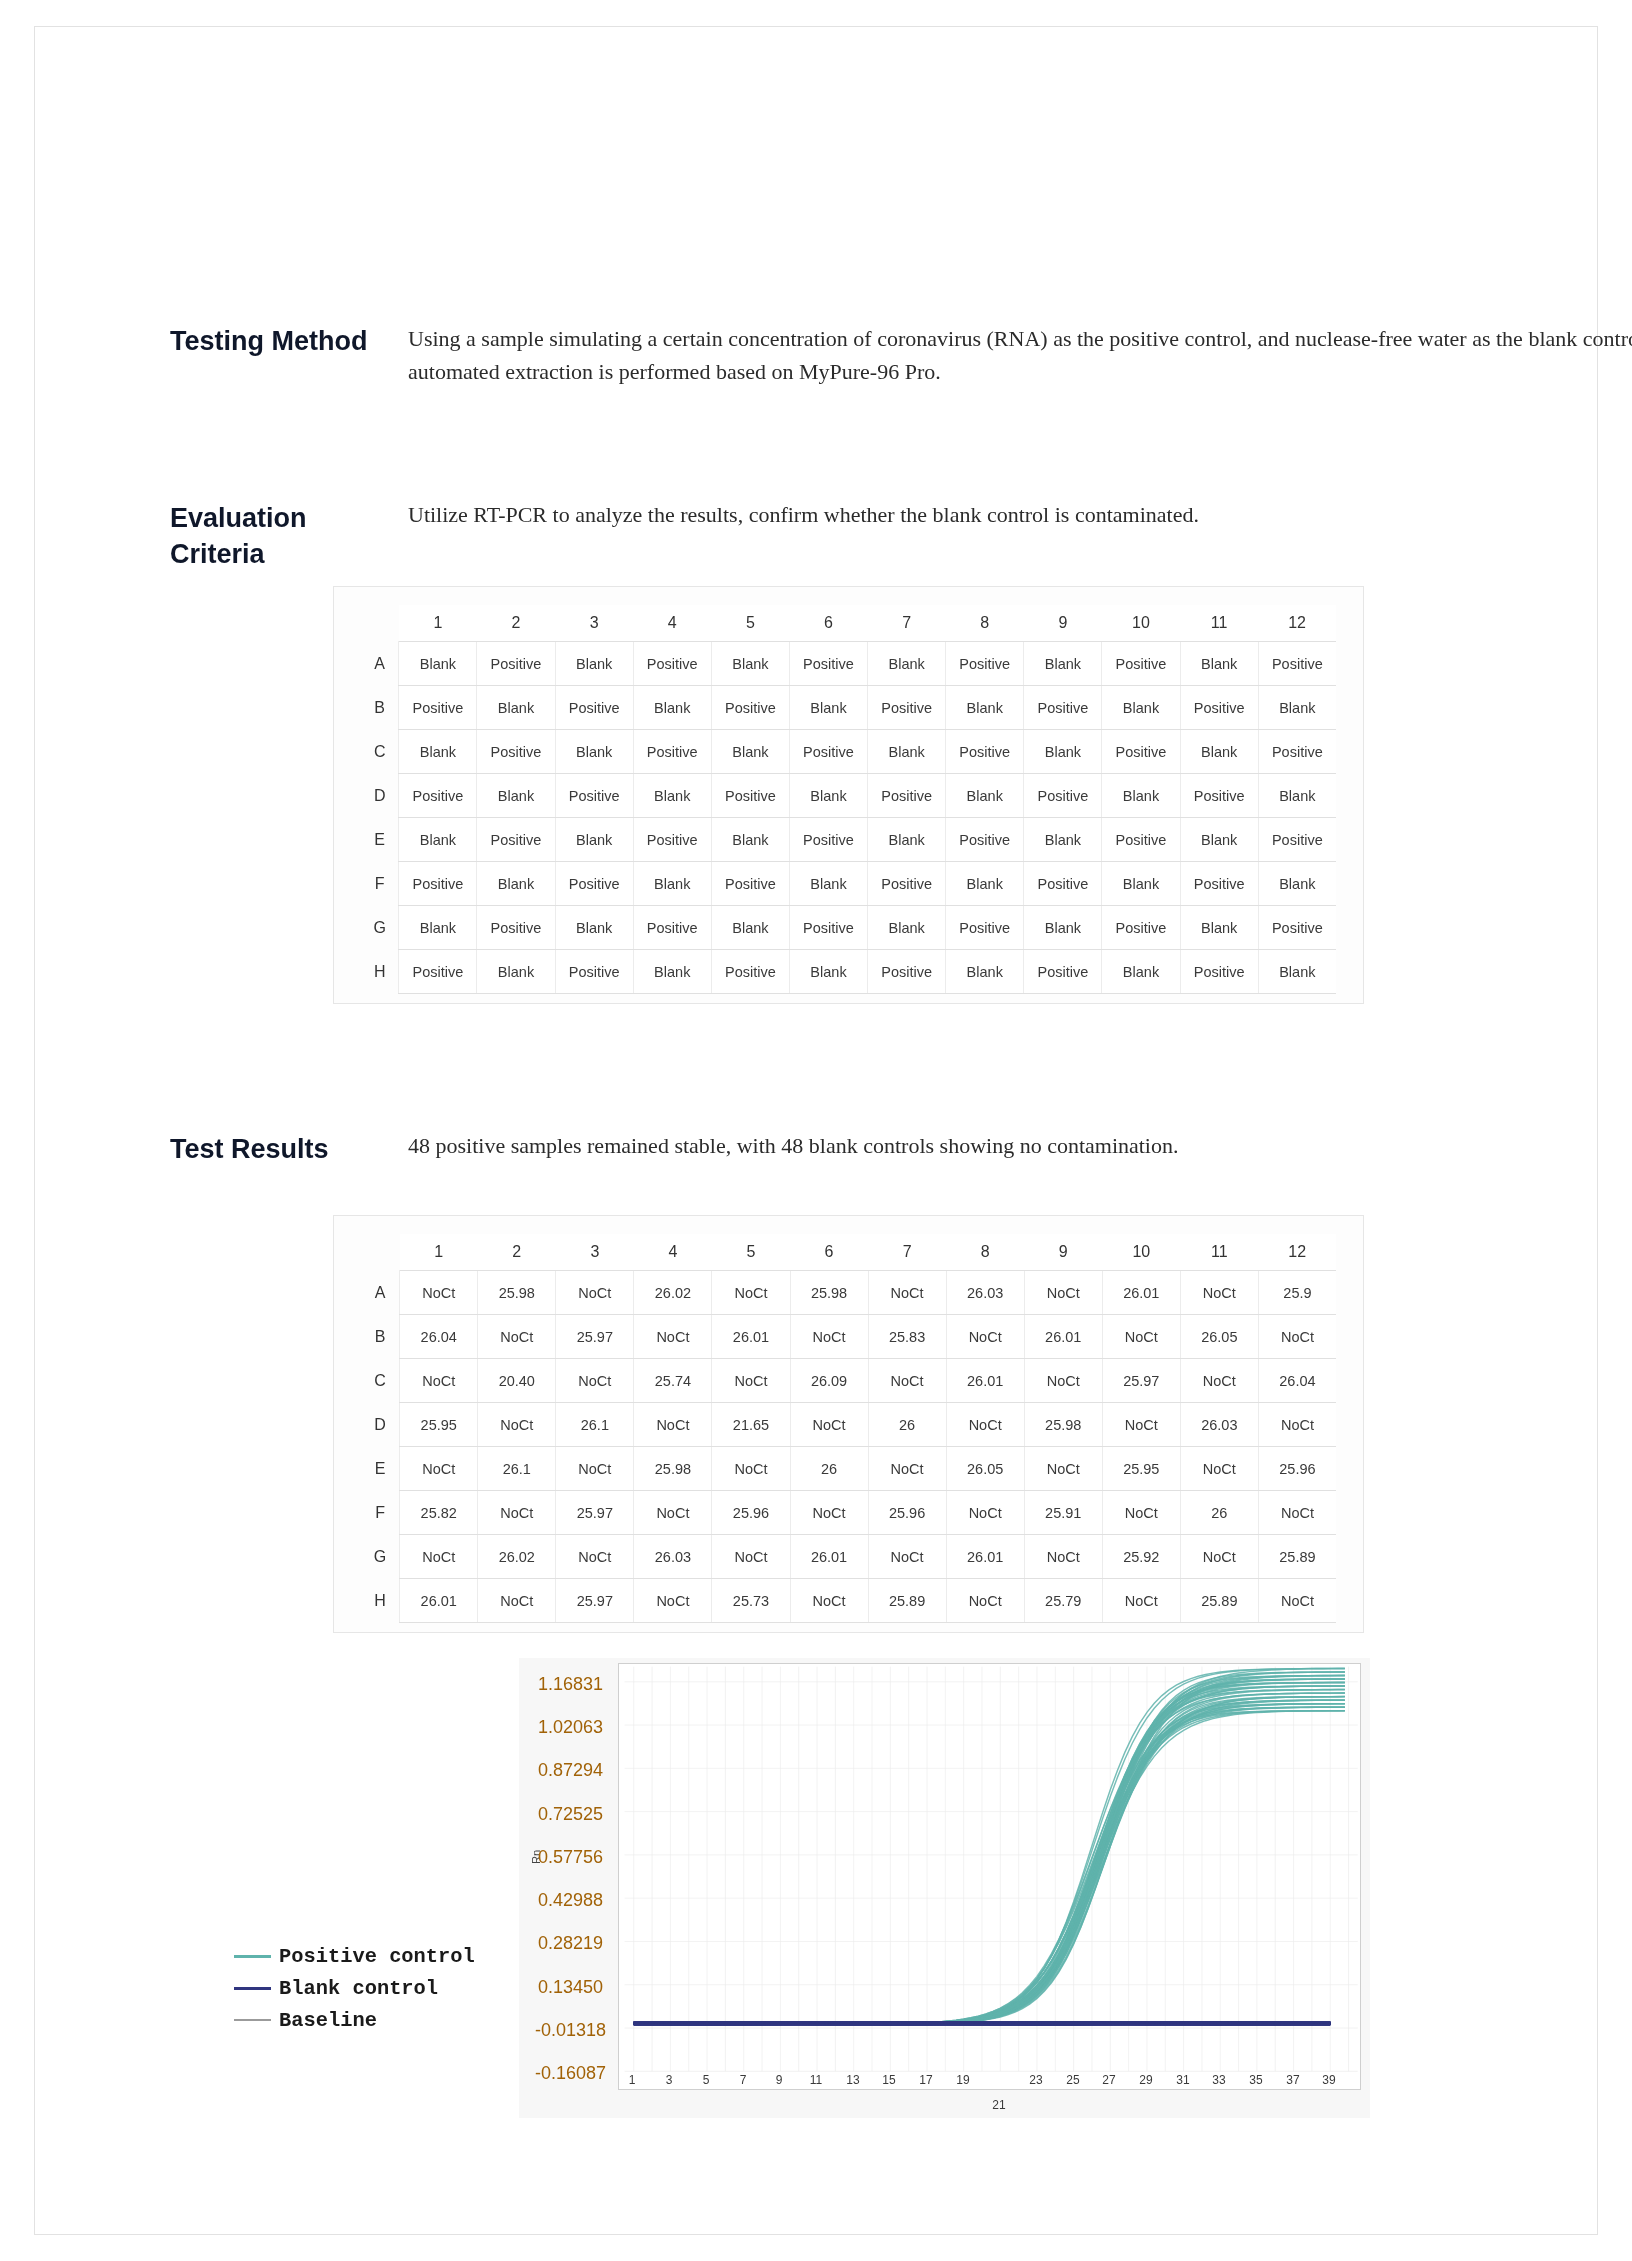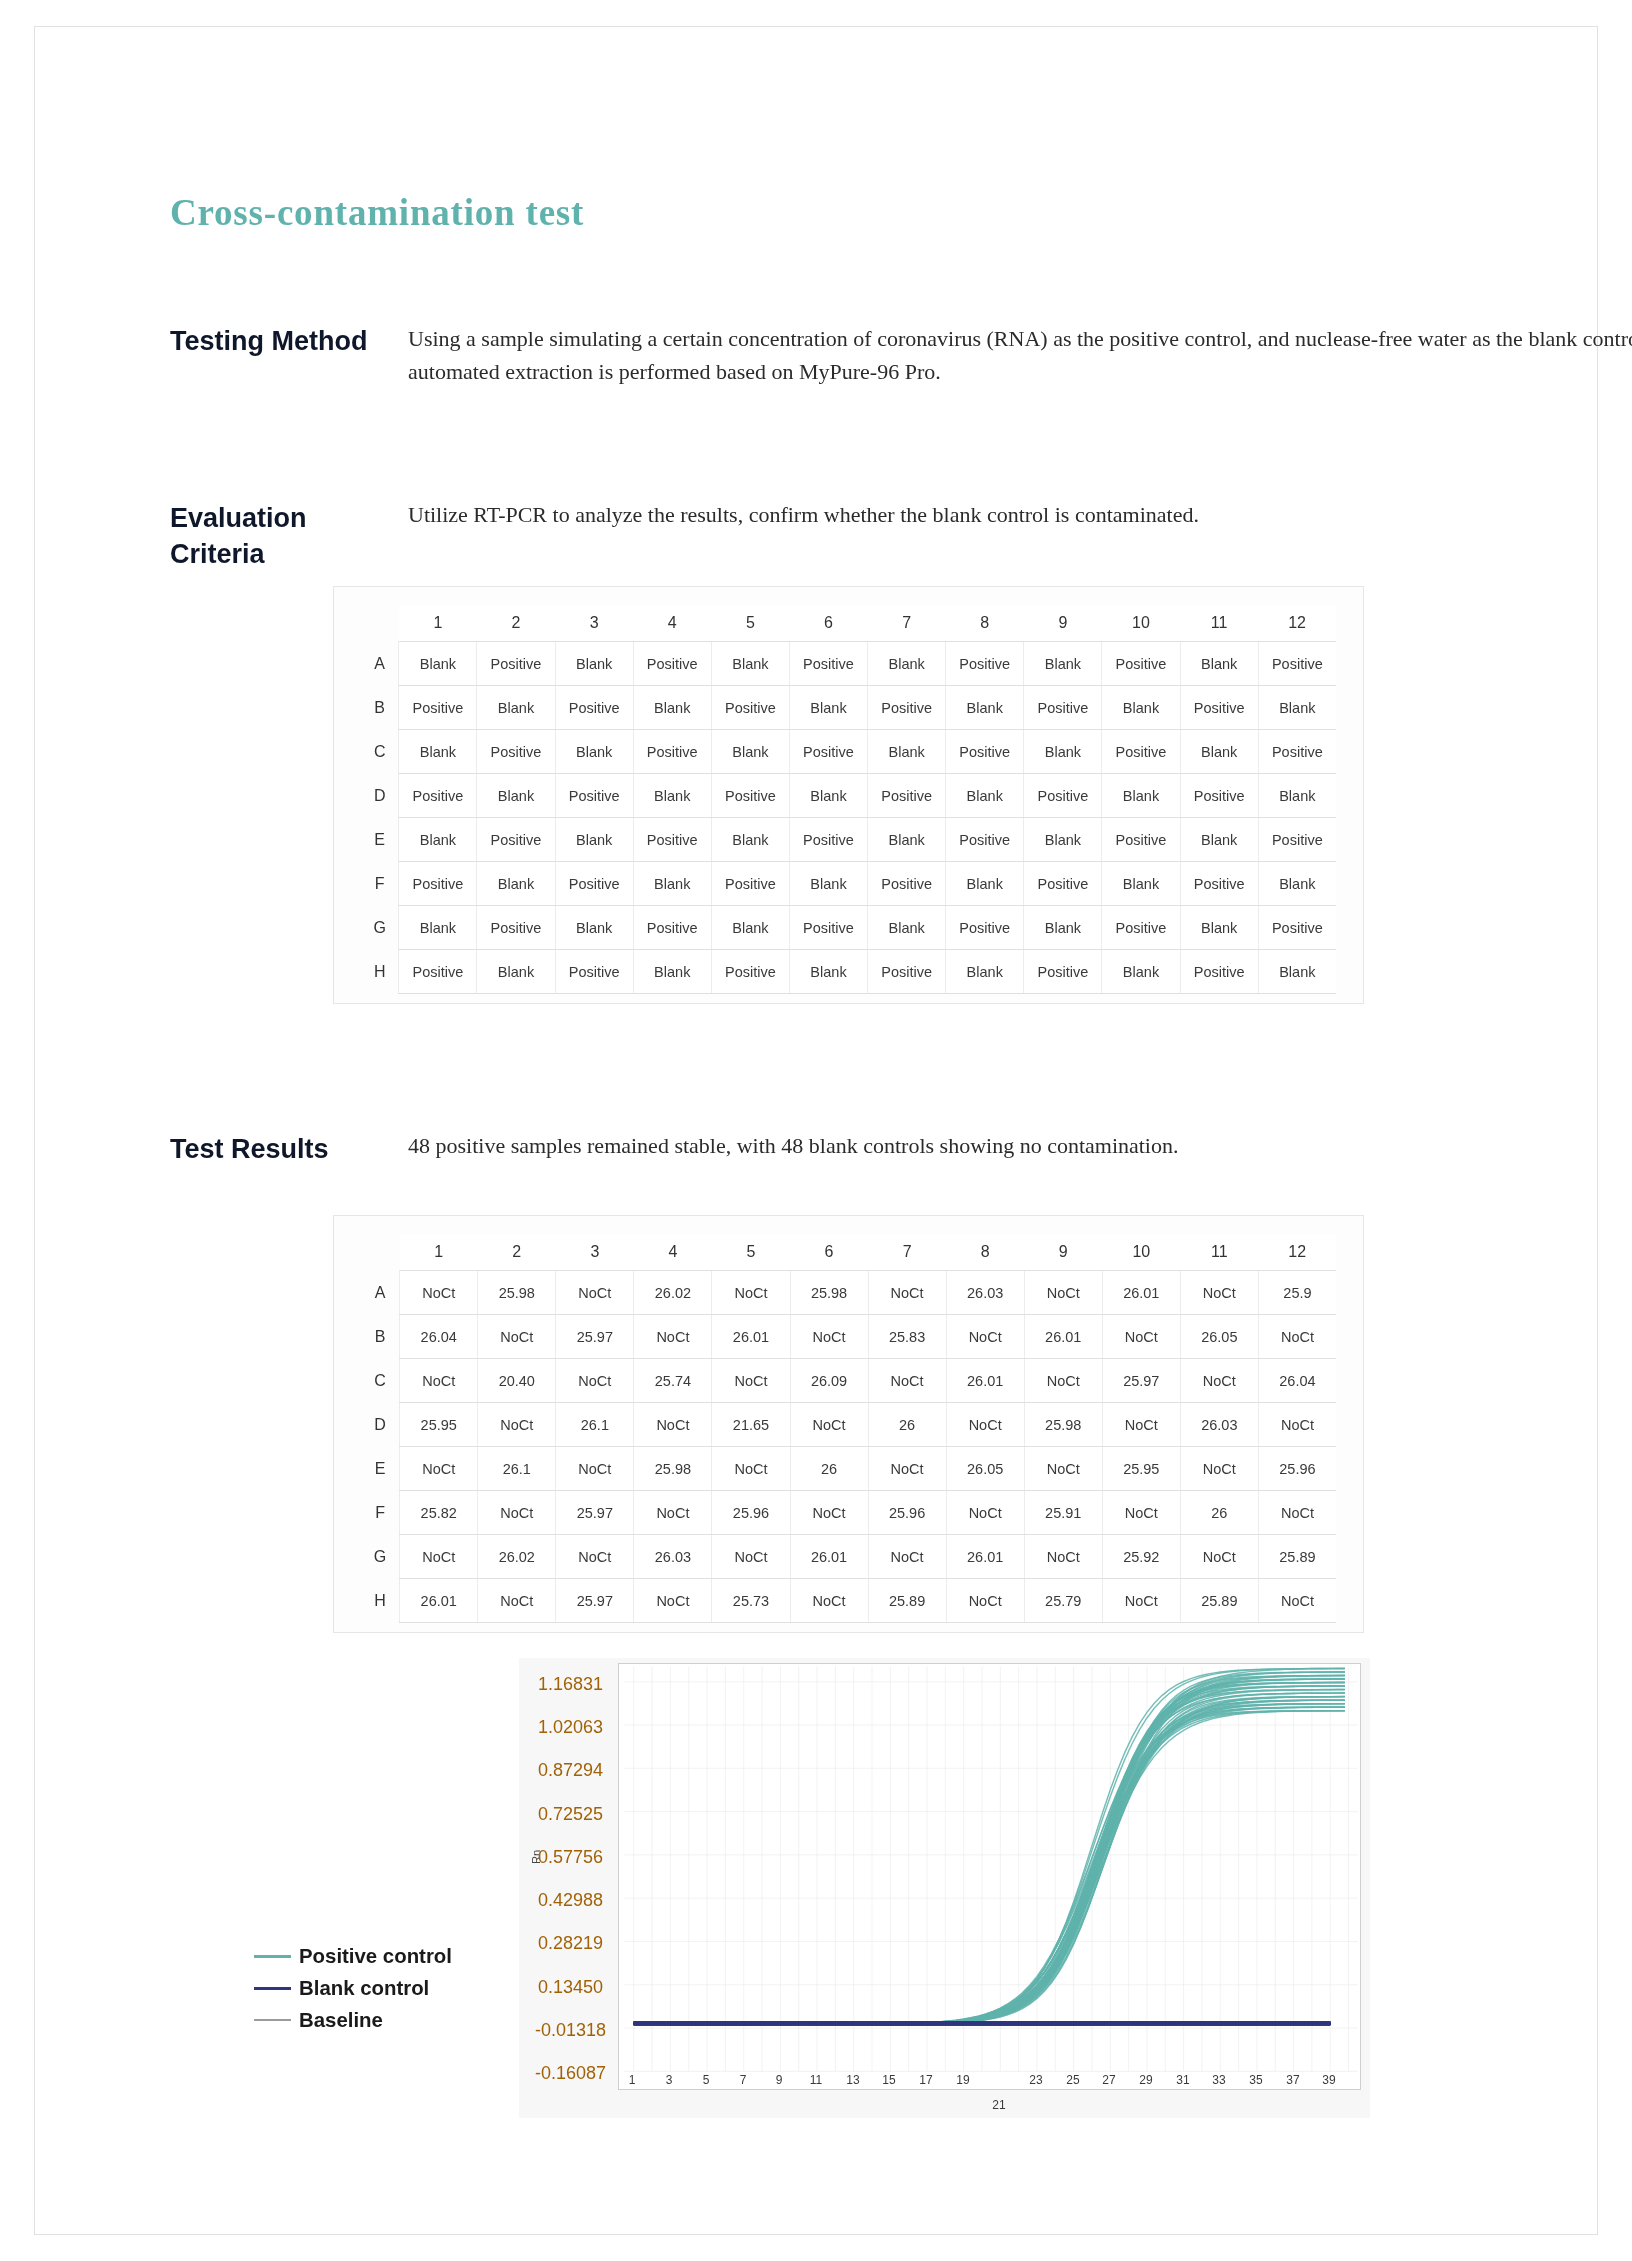--- a/index.html
+++ b/index.html
@@ -147,23 +147,23 @@
   .xtick {
     position: absolute;
     font-size: 12px;
     color: #3a3a3a;
     font-family: "Liberation Sans", sans-serif;
     text-align: center;
     width: 20px;
   }
   .legend {
     position: absolute;
-    left: 254px;
+    left: 234px;
     top: 1942px;
-    font-family: Liberation Sans, sans-serif;
+    font-family: Liberation Mono, monospace;
   }
   .legend-row {
     display: flex;
     align-items: center;
     height: 28px;
     margin-bottom: 4px;
   }
   .legend-line {
     width: 37px;
     height: 0;
@@ -177,21 +177,20 @@
     font-weight: bold;
     color: #1a1a1a;
   }
 </style>
 </head>
 <body>
 
 <div class="page">
   <div class="page-border"></div>
 
-  <h1 class="title">Cross-contamination test</h1>
 
   <div class="label" id="label-method">Testing Method</div>
   <div class="body-text" id="text-method">Using a sample simulating a certain concentration of coronavirus (RNA) as the positive control, and nuclease-free water as the blank control, then automated extraction is performed based on MyPure-96 Pro.</div>
 
   <div class="label" id="label-criteria">Evaluation<br>Criteria</div>
   <div class="body-text" id="text-criteria">Utilize RT-PCR to analyze the results, confirm whether the blank control is contaminated.</div>
 
   <div class="plate-wrap" id="plate1">
     <table class="plate" id="table-layout">
         <thead>

